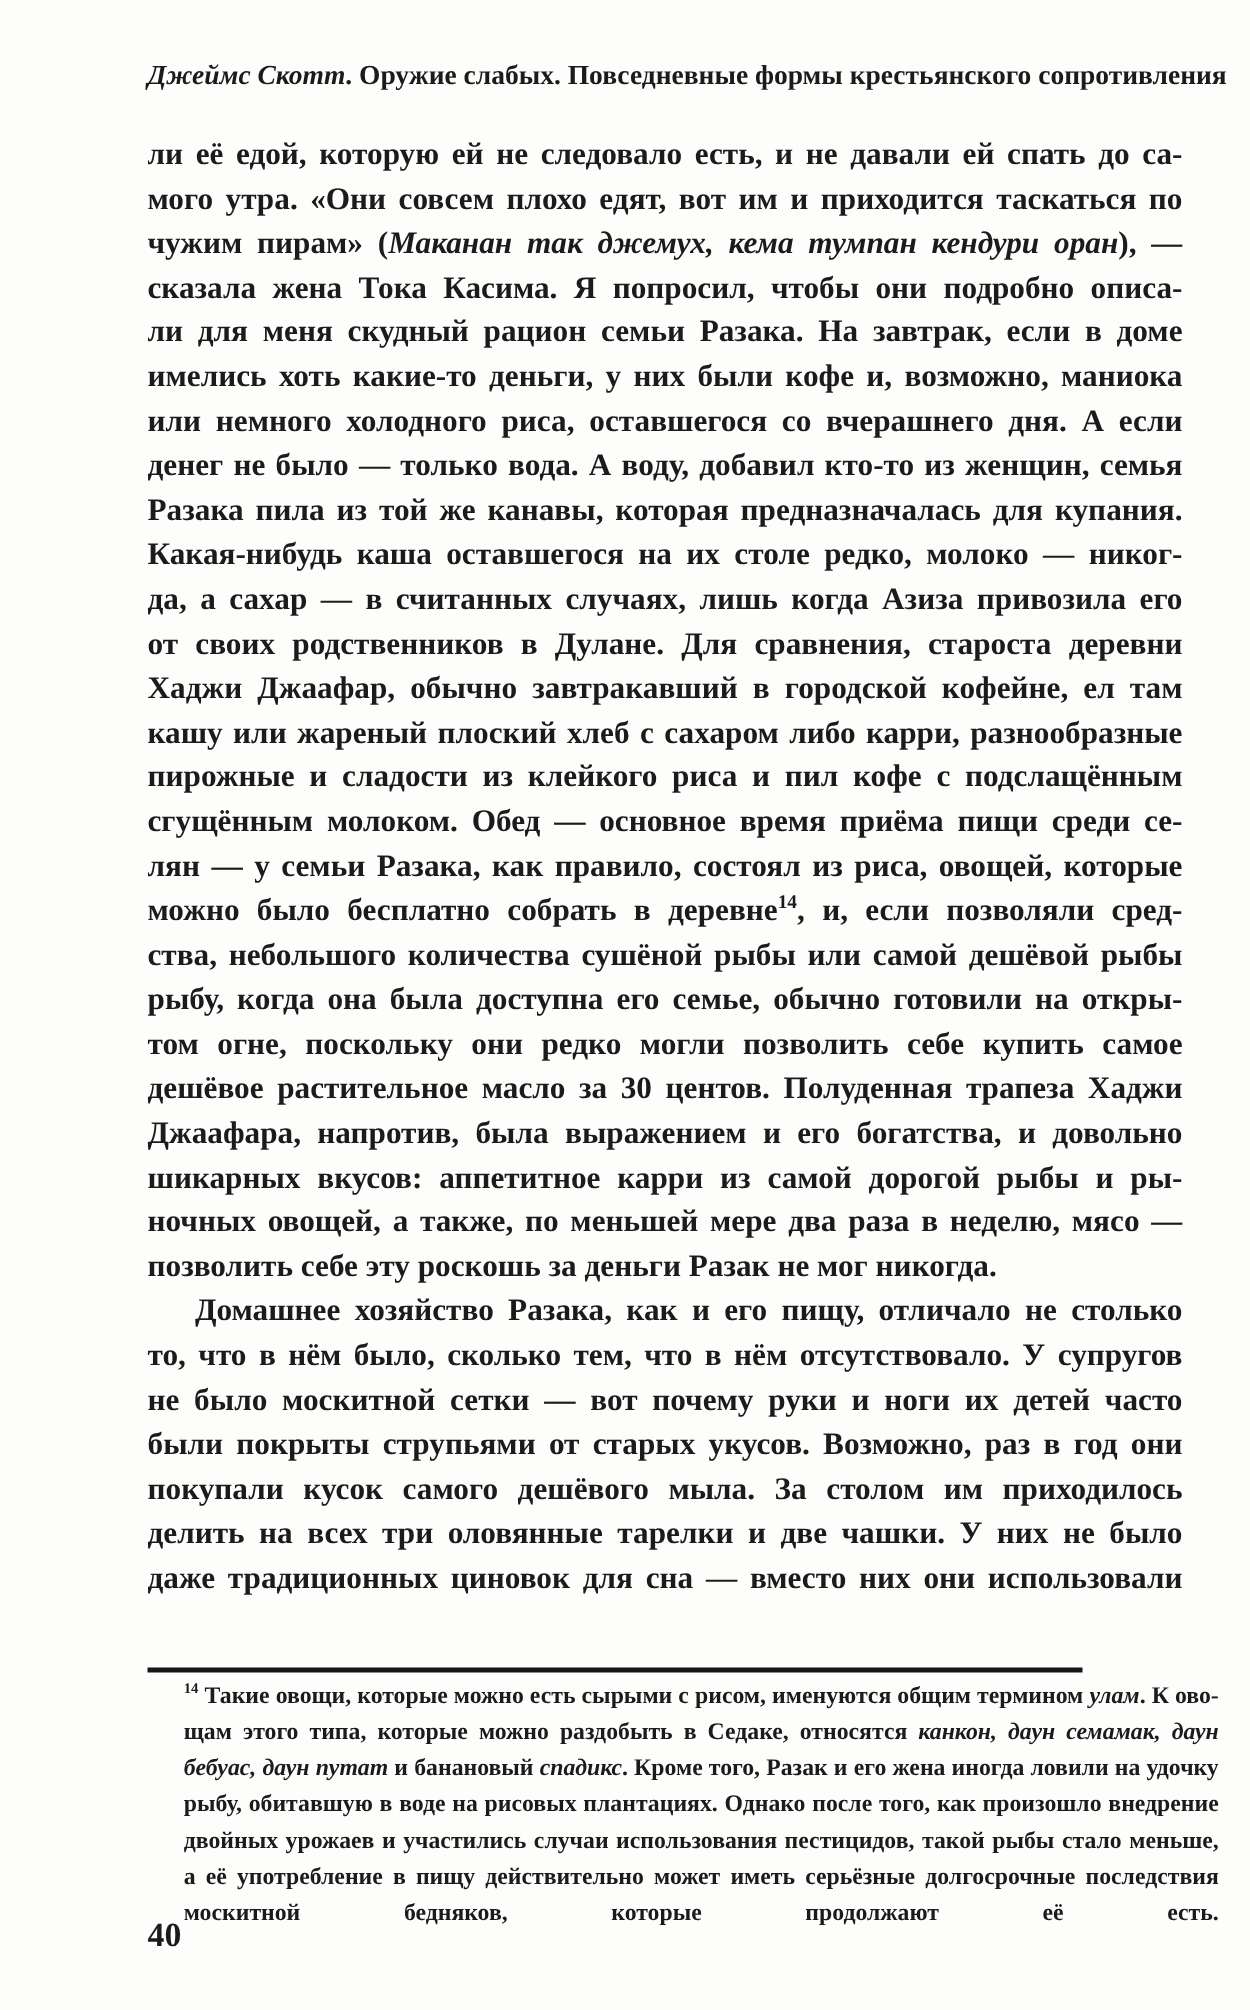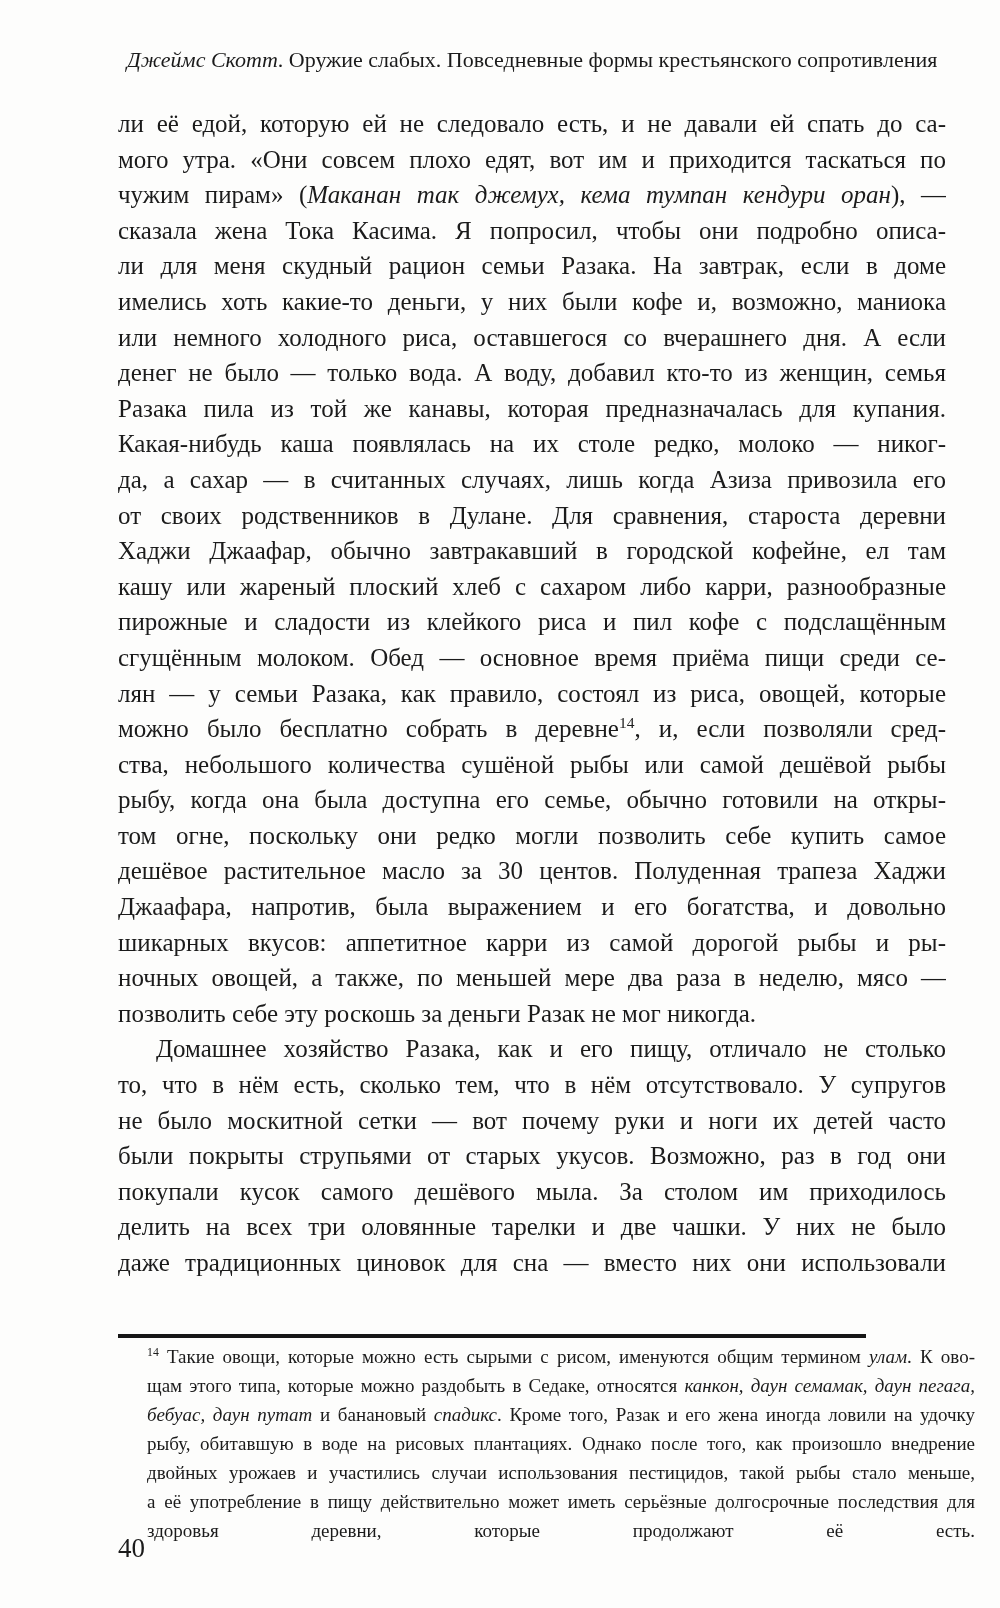--- a/index.html
+++ b/index.html
@@ -9,20 +9,21 @@
   }
   .page {
     position: relative;
     width: 1000px;
     height: 1608px;
     margin: 0 auto;
     background: #fdfdfc;
     color: #1b1b1b;
     font-family: "Liberation Serif", "DejaVu Serif", serif;
     overflow: hidden;
+    font-weight: bold;
   }
   .running-header {
     position: absolute;
     top: 46px;
     left: 118px;
     width: 828px;
     text-align: center;
     font-size: 22px;
     line-height: 28px;
     white-space: nowrap;
@@ -94,53 +95,53 @@
   <div class="body-text">
       <div class="line"><span>ли её едой, которую ей не следовало есть, и не давали ей спать до са-</span></div>
       <div class="line"><span>мого утра. «Они совсем плохо едят, вот им и приходится таскаться по</span></div>
       <div class="line"><span>чужим пирам» (</span><i>Маканан так джемух, кема тумпан кендури оран</i><span>), —</span></div>
       <div class="line"><span>сказала жена Тока Касима. Я попросил, чтобы они подробно описа-</span></div>
       <div class="line"><span>ли для меня скудный рацион семьи Разака. На завтрак, если в доме</span></div>
       <div class="line"><span>имелись хоть какие-то деньги, у них были кофе и, возможно, маниока</span></div>
       <div class="line"><span>или немного холодного риса, оставшегося со вчерашнего дня. А если</span></div>
       <div class="line"><span>денег не было — только вода. А воду, добавил кто-то из женщин, семья</span></div>
       <div class="line"><span>Разака пила из той же канавы, которая предназначалась для купания.</span></div>
-      <div class="line"><span>Какая-нибудь каша появлялась на их столе редко, молоко — никог-</span></div>
+      <div class="line"><span>Какая-нибудь каша оставшегося на их столе редко, молоко — никог-</span></div>
       <div class="line"><span>да, а сахар — в считанных случаях, лишь когда Азиза привозила его</span></div>
       <div class="line"><span>от своих родственников в Дулане. Для сравнения, староста деревни</span></div>
       <div class="line"><span>Хаджи Джаафар, обычно завтракавший в городской кофейне, ел там</span></div>
       <div class="line"><span>кашу или жареный плоский хлеб с сахаром либо карри, разнообразные</span></div>
       <div class="line"><span>пирожные и сладости из клейкого риса и пил кофе с подслащённым</span></div>
       <div class="line"><span>сгущённым молоком. Обед — основное время приёма пищи среди се-</span></div>
       <div class="line"><span>лян — у семьи Разака, как правило, состоял из риса, овощей, которые</span></div>
       <div class="line"><span>можно было бесплатно собрать в деревне</span><sup>14</sup><span>, и, если позволяли сред-</span></div>
       <div class="line"><span>ства, небольшого количества сушёной рыбы или самой дешёвой рыбы</span></div>
       <div class="line"><span>рыбу, когда она была доступна его семье, обычно готовили на откры-</span></div>
       <div class="line"><span>том огне, поскольку они редко могли позволить себе купить самое</span></div>
       <div class="line"><span>дешёвое растительное масло за 30 центов. Полуденная трапеза Хаджи</span></div>
       <div class="line"><span>Джаафара, напротив, была выражением и его богатства, и довольно</span></div>
       <div class="line"><span>шикарных вкусов: аппетитное карри из самой дорогой рыбы и ры-</span></div>
       <div class="line"><span>ночных овощей, а также, по меньшей мере два раза в неделю, мясо —</span></div>
       <div class="line last"><span>позволить себе эту роскошь за деньги Разак не мог никогда.</span></div>
       <div class="line indent"><span>Домашнее хозяйство Разака, как и его пищу, отличало не столько</span></div>
-      <div class="line"><span>то, что в нём есть, сколько тем, что в нём отсутствовало. У супругов</span></div>
+      <div class="line"><span>то, что в нём было, сколько тем, что в нём отсутствовало. У супругов</span></div>
       <div class="line"><span>не было москитной сетки — вот почему руки и ноги их детей часто</span></div>
       <div class="line"><span>были покрыты струпьями от старых укусов. Возможно, раз в год они</span></div>
       <div class="line"><span>покупали кусок самого дешёвого мыла. За столом им приходилось</span></div>
       <div class="line"><span>делить на всех три оловянные тарелки и две чашки. У них не было</span></div>
       <div class="line"><span>даже традиционных циновок для сна — вместо них они использовали</span></div>
     </div>
 
   <div class="footnote-rule"></div>
 
   <div class="footnote">
       <div class="line"><sup>14</sup><span> Такие овощи, которые можно есть сырыми с рисом, именуются общим термином </span><i>улам</i><span>. К ово-</span></div>
       <div class="line"><span>щам этого типа, которые можно раздобыть в Седаке, относятся </span><i>канкон, даун семамак, даун пегага,</i></div>
       <div class="line"><i>бебуас, даун путат</i><span> и банановый </span><i>спадикс</i><span>. Кроме того, Разак и его жена иногда ловили на удочку</span></div>
       <div class="line"><span>рыбу, обитавшую в воде на рисовых плантациях. Однако после того, как произошло внедрение</span></div>
       <div class="line"><span>двойных урожаев и участились случаи использования пестицидов, такой рыбы стало меньше,</span></div>
       <div class="line"><span>а её употребление в пищу действительно может иметь серьёзные долгосрочные последствия для</span></div>
-      <div class="line last"><span>здоровья деревни, которые продолжают её есть.</span></div>
+      <div class="line last"><span>москитной бедняков, которые продолжают её есть.</span></div>
     </div>
 
   <div class="page-number">40</div>
 
 </div>
 
 </body></html>

